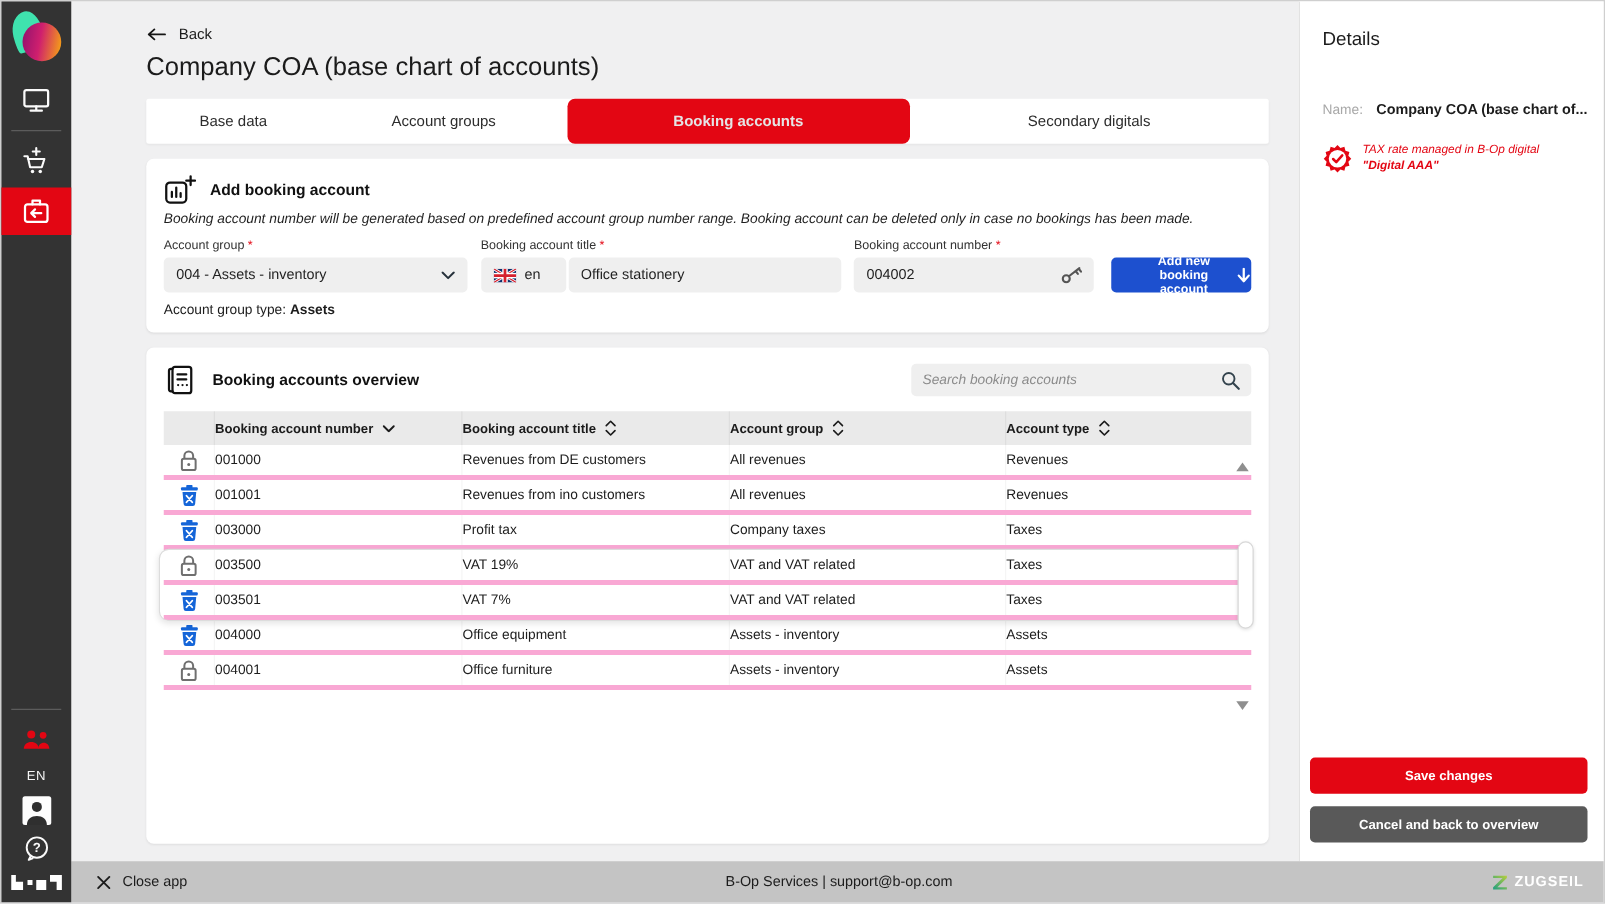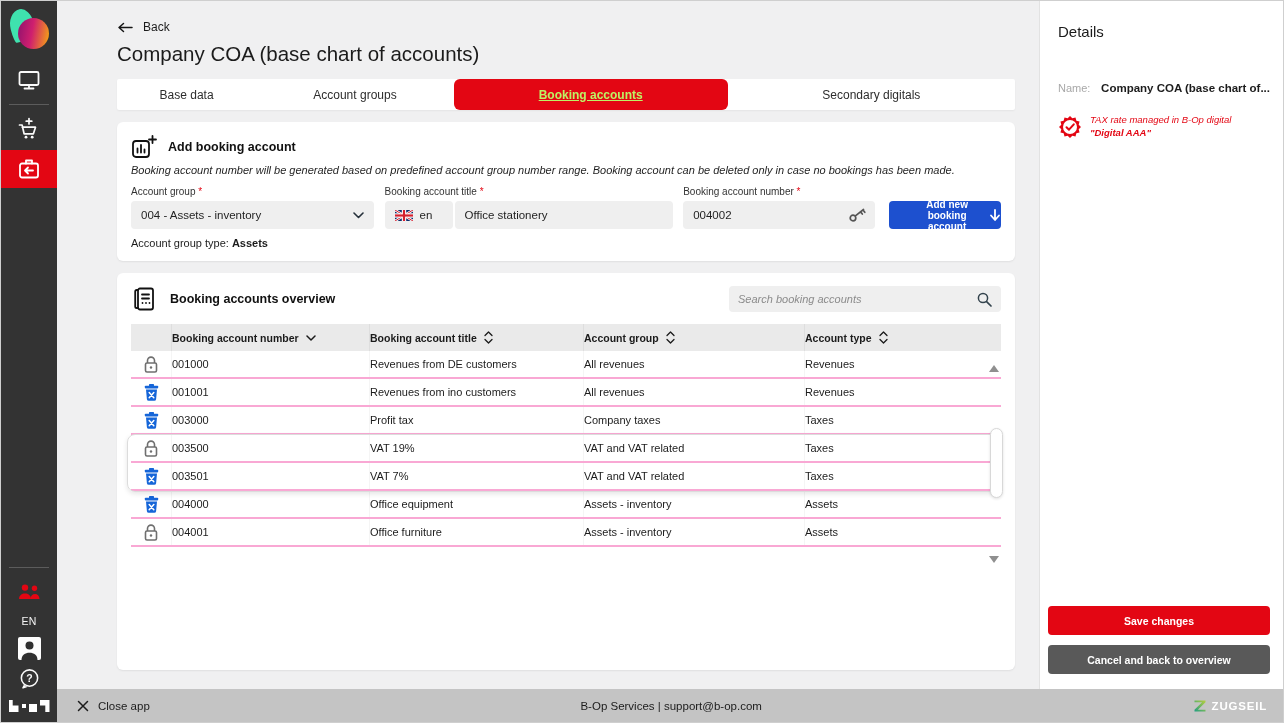--- a/index.html
+++ b/index.html
@@ -41,24 +41,24 @@
   .detail-buttons { position:absolute; left:8px; right:13px; bottom:15px; display:flex; flex-direction:column; gap:10px; }
   .dbtn { height:29px; border:none; border-radius:4px; color:#fff; font-size:10.5px; font-weight:bold; font-family:inherit; cursor:pointer; }
   .dbtn.red { background:var(--red,#e30613); }
   .dbtn.gray { background:#595959; }
 
   
   .main { position:absolute; left:56px; top:0; width:984px; height:688px; overflow:hidden; }
   .content { margin-left:60px; width:898px; }
   .back-row { display:flex; align-items:center; gap:10px; padding-top:19px; font-size:12px; cursor:pointer; width:70px; }
   .page-title { margin-top:8px; font-size:20.5px; font-weight:400; color:#1b1b1b; }
-  .tabbar { margin-top:13px; height:31px; background:#fff; border-radius:2px; display:flex; box-shadow:0 1px 2px rgba(0,0,0,.05); }
+  .tabbar { margin-top:13px; height:36px; background:#fff; border-radius:2px; display:flex; box-shadow:0 1px 2px rgba(0,0,0,.05); }
   .tab { display:flex; align-items:center; justify-content:center; font-size:12px; color:#2d2d2d; border-radius:6px; cursor:pointer; }
   .tab.t1{flex:1.55;} .tab.t2{flex:2.2;} .tab.t3{flex:3.05;} .tab.t4{flex:3.2;}
-  .tab.active { background:var(--red,#e30613); color:#bef264; font-weight:bold;text-decoration:underline; }
+  .tab.active { background:var(--red,#e30613); color:#e5e5e5; font-weight:bold; }
 
   .card { background:#fff; border-radius:6px; box-shadow:0 1px 2px rgba(0,0,0,.07); }
   .add-card { margin-top:12px; padding:12px 14px 8px; }
   .card-head { display:flex; align-items:center; gap:11px; height:26px; }
   .card-title { font-size:12.5px; font-weight:bold; color:#111; }
   .desc { margin-top:4px; font-size:11px; font-style:italic; color:#1f1f1f; }
   .form-row { display:flex; align-items:flex-end; margin-top:10px; }
   .field label { display:block; font-size:10px; color:#333; margin-bottom:4px; }
   .req { color:var(--red,#e30613); }
   .control { height:28px; background:#efefef; border-radius:4px; display:flex; align-items:center; padding:0 10px; font-size:11.5px; color:#1f1f1f; }
@@ -81,21 +81,21 @@
   .search input { flex:1; border:none; background:transparent; font-size:11px; font-family:inherit; color:#333; outline:none; }
   .search input::placeholder { color:#8b8b8b; font-style:italic; }
 
   .thead { margin-top:11px; height:27px; background:#eaeaea; display:flex; align-items:center; font-size:10.5px; font-weight:bold; color:#1b1b1b; }
   .th, .td { display:flex; align-items:center; }
   .c-icon { width:40px; justify-content:center; }
   .c-num { width:198px; } .c-title { width:214px; } .c-group { width:221px; } .c-type { flex:1; }
   .th { gap:7px; cursor:pointer; height:100%; }
   .th.c-num, .th.c-title, .th.c-group, .th.c-type { border-left:1px solid rgba(0,0,0,.05); padding-left:0; }
   .tbody { position:relative; }
-  .trow { height:28px; display:flex; align-items:center; border-bottom:2px solid #f9a8d4; font-size:11px; background:#fff; }
+  .trow { height:28px; display:flex; align-items:center; border-bottom:4px solid #f9a8d4; font-size:11px; background:#fff; }
   .td.c-num, .td.c-title, .td.c-group, .td.c-type { border-left:1px solid rgba(0,0,0,.04); height:100%; }
   .row-hl { position:absolute; left:-4px; right:2px; top:83px; height:58px; border:1px solid #dcdcdc; border-radius:8px; box-shadow:0 2px 5px rgba(0,0,0,.10); pointer-events:none; }
 
   .sb-up, .sb-down { position:absolute; right:16px; width:0; height:0; border-left:5px solid transparent; border-right:5px solid transparent; cursor:pointer; }
   .sb-up { top:92px; border-bottom:7px solid #8f8f8f; }
   .sb-down { top:283px; border-top:7px solid #8f8f8f; }
   .sb-thumb { position:absolute; top:155px; right:12px; width:13px; height:70px; background:#fff; border:1px solid #d8d8d8; border-radius:7px; box-shadow:0 1px 3px rgba(0,0,0,.12); cursor:grab; }
 
   svg { display:block; }
 </style>

